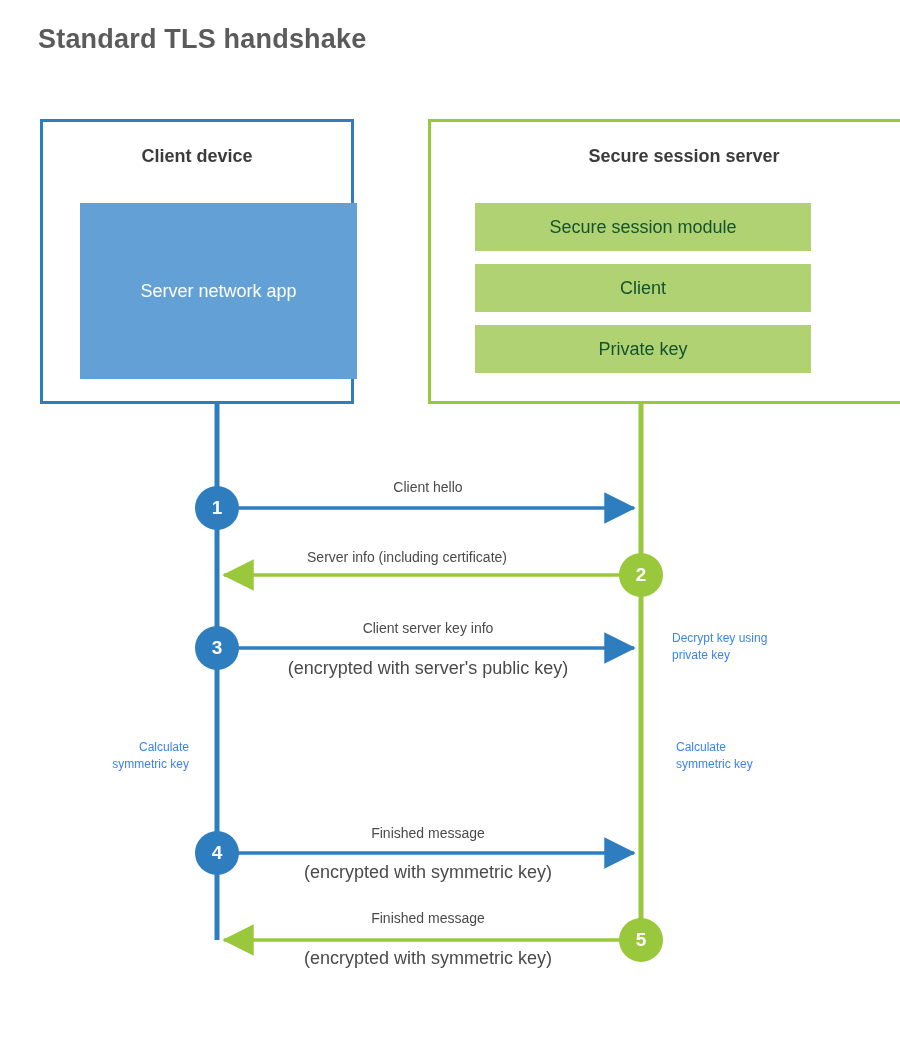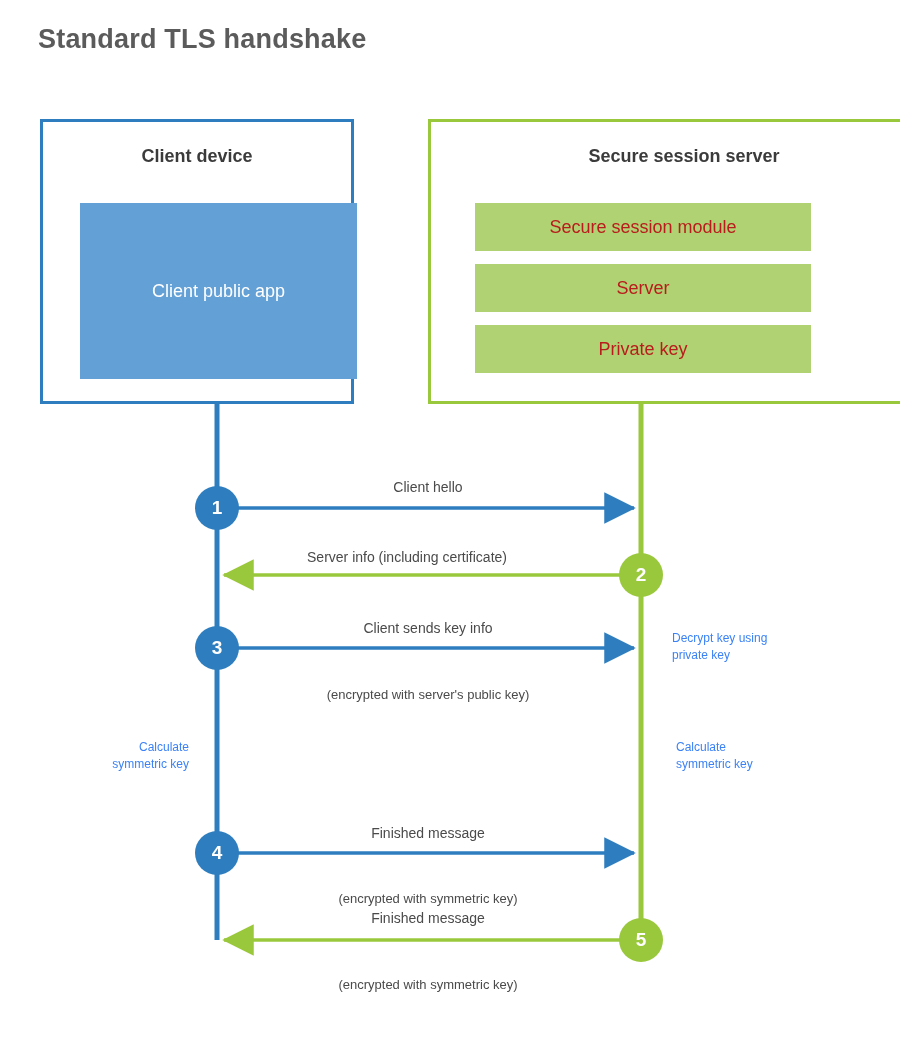--- a/index.html
+++ b/index.html
@@ -82,21 +82,21 @@
   
   #server-components {
     position: absolute;
     left: 44px;
     top: 81px;
     width: 336px;
   }
   .server-bar {
     height: 48px;
     background: #B0D272;
-    color: #b91c1c;
+    color: #14532d;
     font-size: 18px;
     display: flex;
     align-items: center;
     justify-content: center;
     margin-bottom: 13px;
   }
   .server-bar:last-child { margin-bottom: 0; }
 
   
   #sequence-layer {
@@ -111,26 +111,25 @@
   .msg-label {
     position: absolute;
     font-size: 14px;
     color: #4a4a4a;
     white-space: nowrap;
     text-align: center;
     transform: translateX(-50%);
   }
   .msg-sublabel {
     position: absolute;
-    font-size: 13px;
+    font-size: 18px;
     color: #4a4a4a;
     white-space: nowrap;
     text-align: center;
     transform: translateX(-50%);
-    margin-top: 29px;
   }
   .side-note {
     position: absolute;
     font-size: 12px;
     color: #3b82f6;
     line-height: 1.45;
   }
   .side-note.left-note { text-align: right; transform: translateX(-100%); }
   .side-note.right-note { text-align: left; }
 
@@ -149,28 +148,28 @@
     font-weight: 600;
   }
 </style>
 </head>
 <body>
 
 <div id="diagram-title">Standard TLS handshake</div>
 
 <div class="party-box" id="client-box">
   <div class="party-title">Client device</div>
-  <div id="client-app-block">Client public app</div>
+  <div id="client-app-block">Server network app</div>
 </div>
 
 <div class="party-box" id="server-box">
   <div class="party-title">Secure session server</div>
   <div id="server-components">
     <div class="server-bar">Secure session module</div>
-    <div class="server-bar">Server</div>
+    <div class="server-bar">Client</div>
     <div class="server-bar">Private key</div>
   </div>
 </div>
 
 <svg id="sequence-layer" viewBox="0 0 900 1058">
 
   <defs>
     <marker id="arrow-blue" markerWidth="9" markerHeight="9" refX="8.5" refY="4.5" orient="auto" markerUnits="strokeWidth">
       <path d="M0,0 L9,4.5 L0,9 z" fill="#2E7EBF"></path>
     </marker>
@@ -202,21 +201,21 @@
 <div class="step-number" style="left:217px; top:508px;">1</div>
 <div class="step-number" style="left:641px; top:575px;">2</div>
 <div class="step-number" style="left:217px; top:648px;">3</div>
 <div class="step-number" style="left:217px; top:853px;">4</div>
 <div class="step-number" style="left:641px; top:940px;">5</div>
 
 <div class="msg-label" style="left:428px; top:479px;">Client hello</div>
 
 <div class="msg-label" style="left:407px; top:549px;">Server info (including certificate)</div>
 
-<div class="msg-label" style="left:428px; top:620px;">Client sends key info</div>
+<div class="msg-label" style="left:428px; top:620px;">Client server key info</div>
 <div class="msg-sublabel" style="left:428px; top:658px;">(encrypted with server's public key)</div>
 
 <div class="msg-label" style="left:428px; top:825px;">Finished message</div>
 <div class="msg-sublabel" style="left:428px; top:862px;">(encrypted with symmetric key)</div>
 
 <div class="msg-label" style="left:428px; top:910px;">Finished message</div>
 <div class="msg-sublabel" style="left:428px; top:948px;">(encrypted with symmetric key)</div>
 
 <div class="side-note right-note" style="left:672px; top:630px;">
   <div>Decrypt key using</div>

